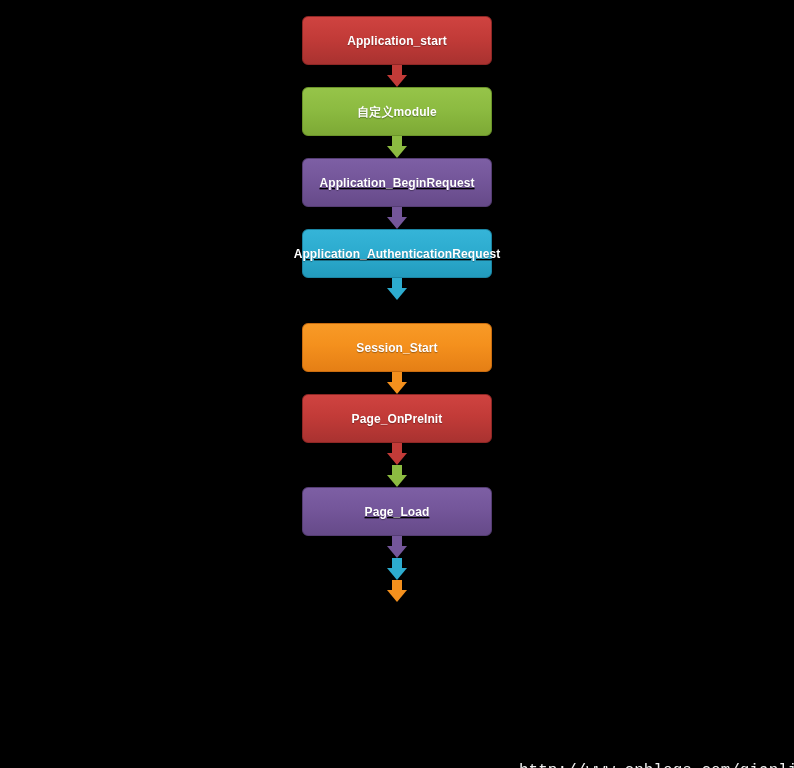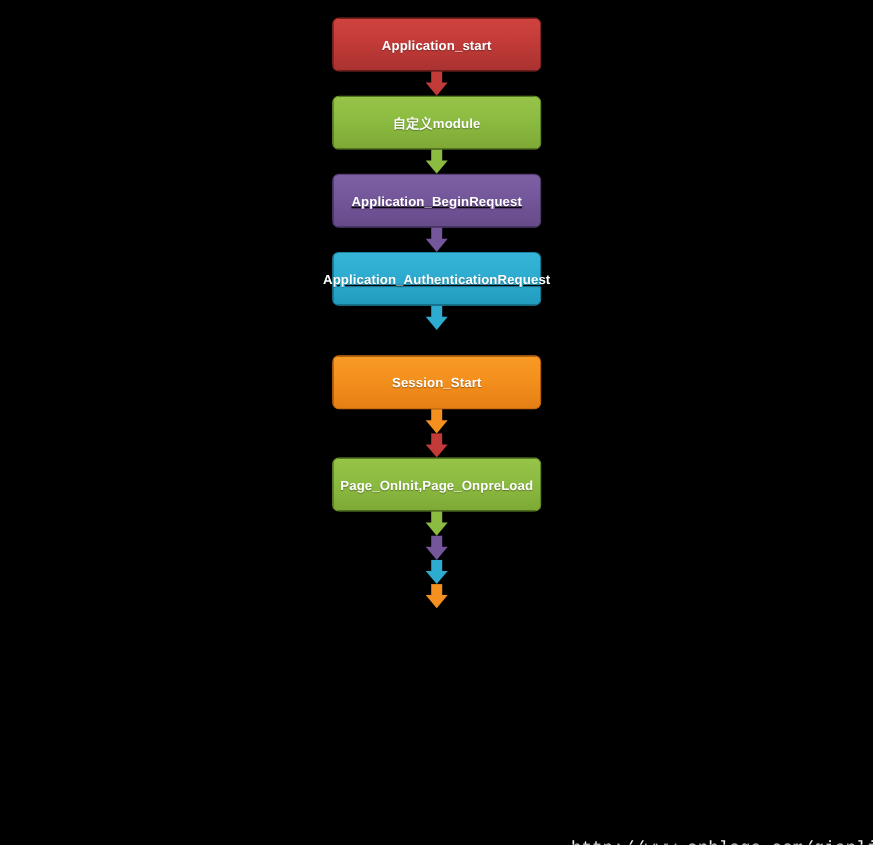--- a/index.html
+++ b/index.html
@@ -180,34 +180,37 @@
       </div>
       <div class="flow-node c-orange">
         <span class="node-label">Session_Start</span>
       </div>
       <div class="flow-arrow">
         <div class="arrow-shape a-orange">
           <div class="stem"></div>
           <div class="head"></div>
         </div>
       </div>
+      <div class="flow-node c-red">
+        <span class="node-label">Page_OnPreInit</span>
+      </div>
       <div class="flow-arrow">
         <div class="arrow-shape a-red">
           <div class="stem"></div>
           <div class="head"></div>
         </div>
       </div>
-      <div class="flow-node c-green">
-        <span class="node-label">Page_OnInit,Page_OnpreLoad</span>
-      </div>
       <div class="flow-arrow">
         <div class="arrow-shape a-green">
           <div class="stem"></div>
           <div class="head"></div>
         </div>
+      </div>
+      <div class="flow-node c-purple">
+        <span class="node-label">Page_Load</span>
       </div>
       <div class="flow-arrow">
         <div class="arrow-shape a-purple">
           <div class="stem"></div>
           <div class="head"></div>
         </div>
       </div>
       <div class="flow-arrow">
         <div class="arrow-shape a-teal">
           <div class="stem"></div>

